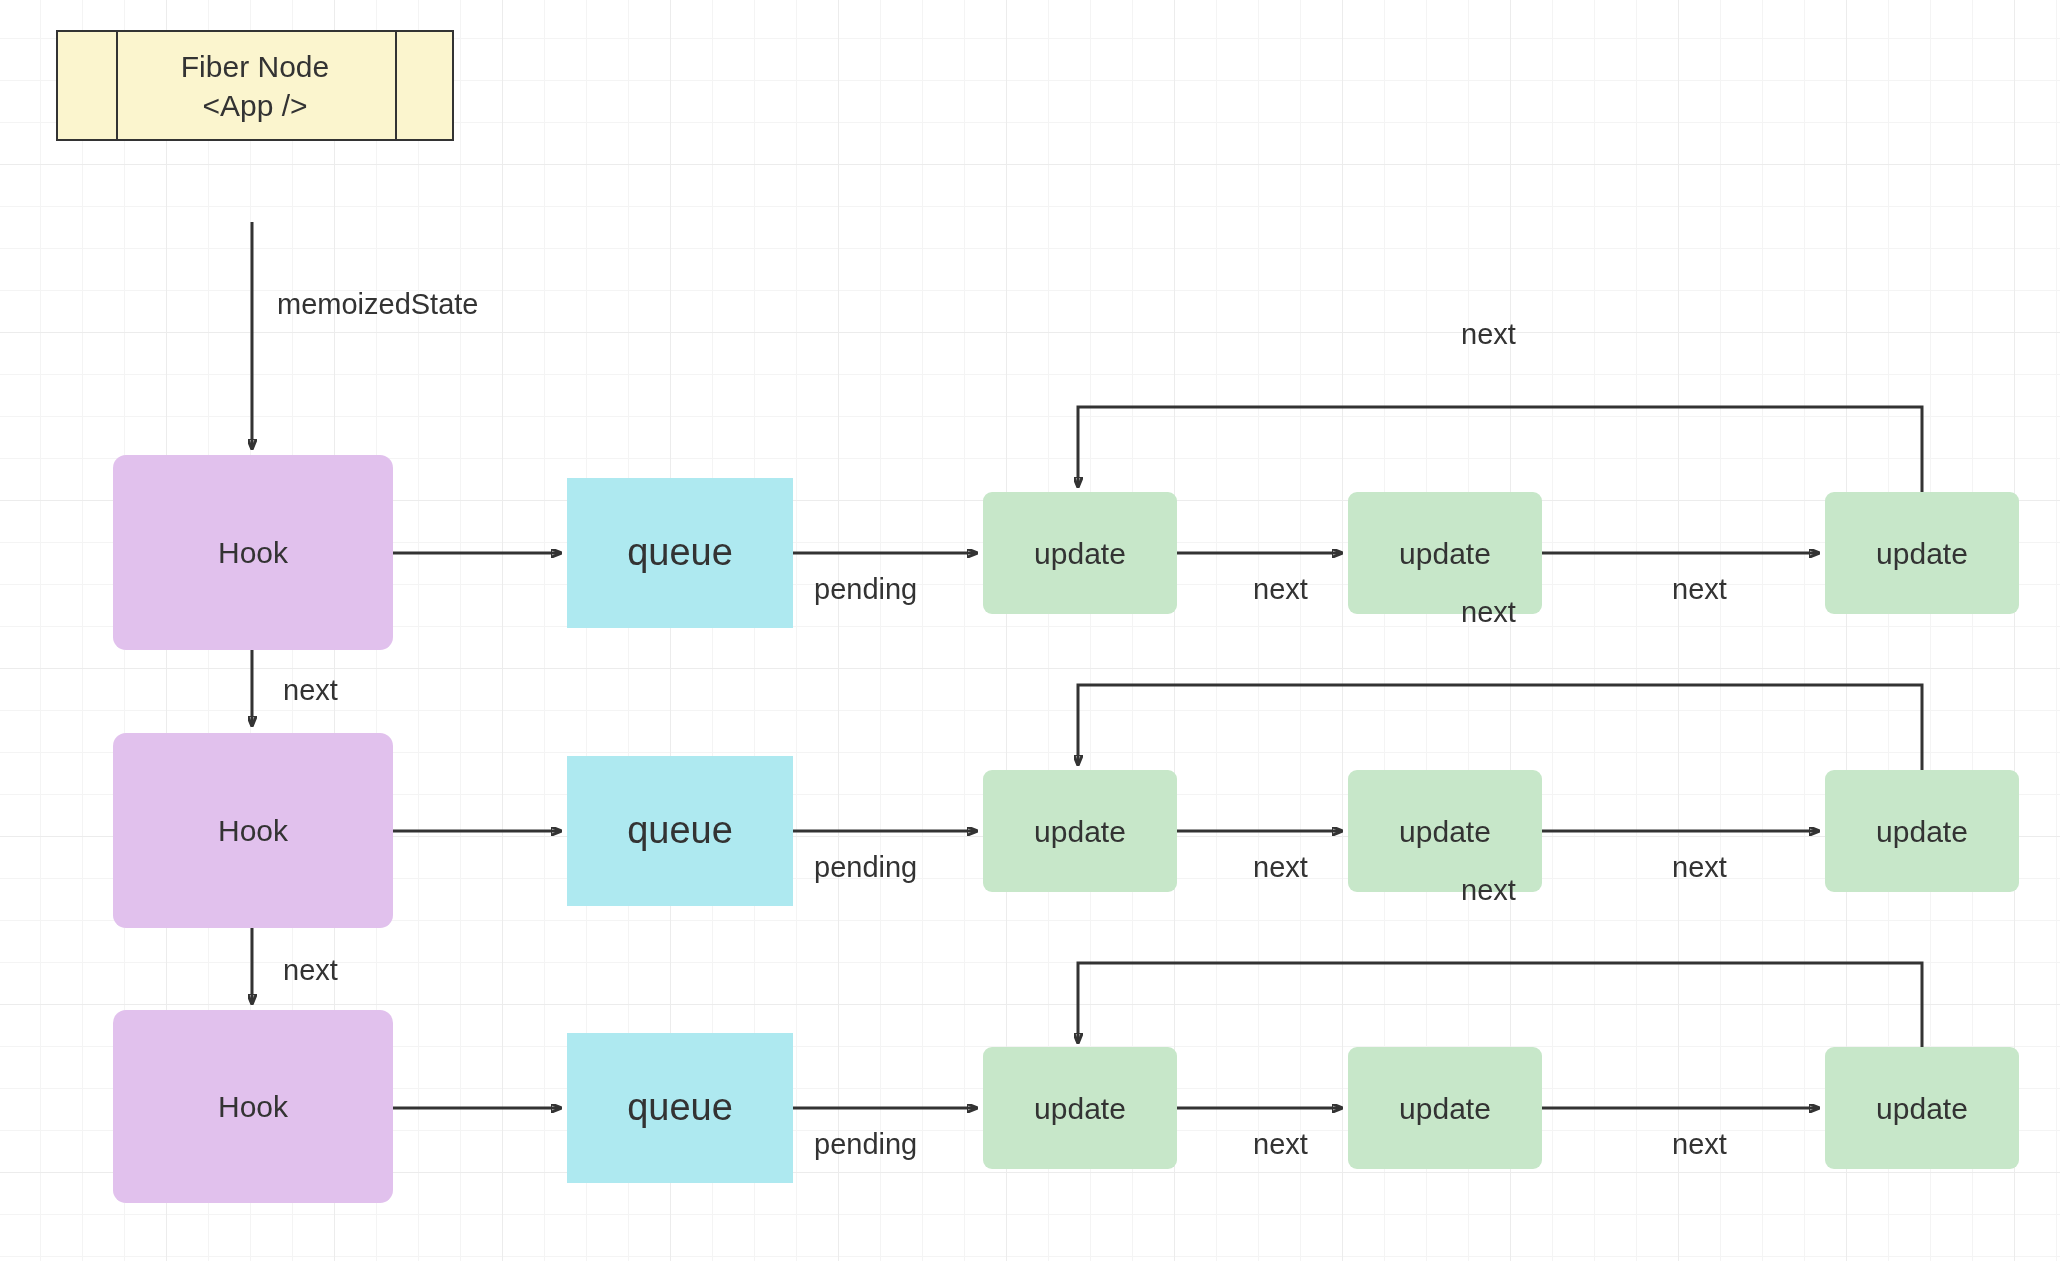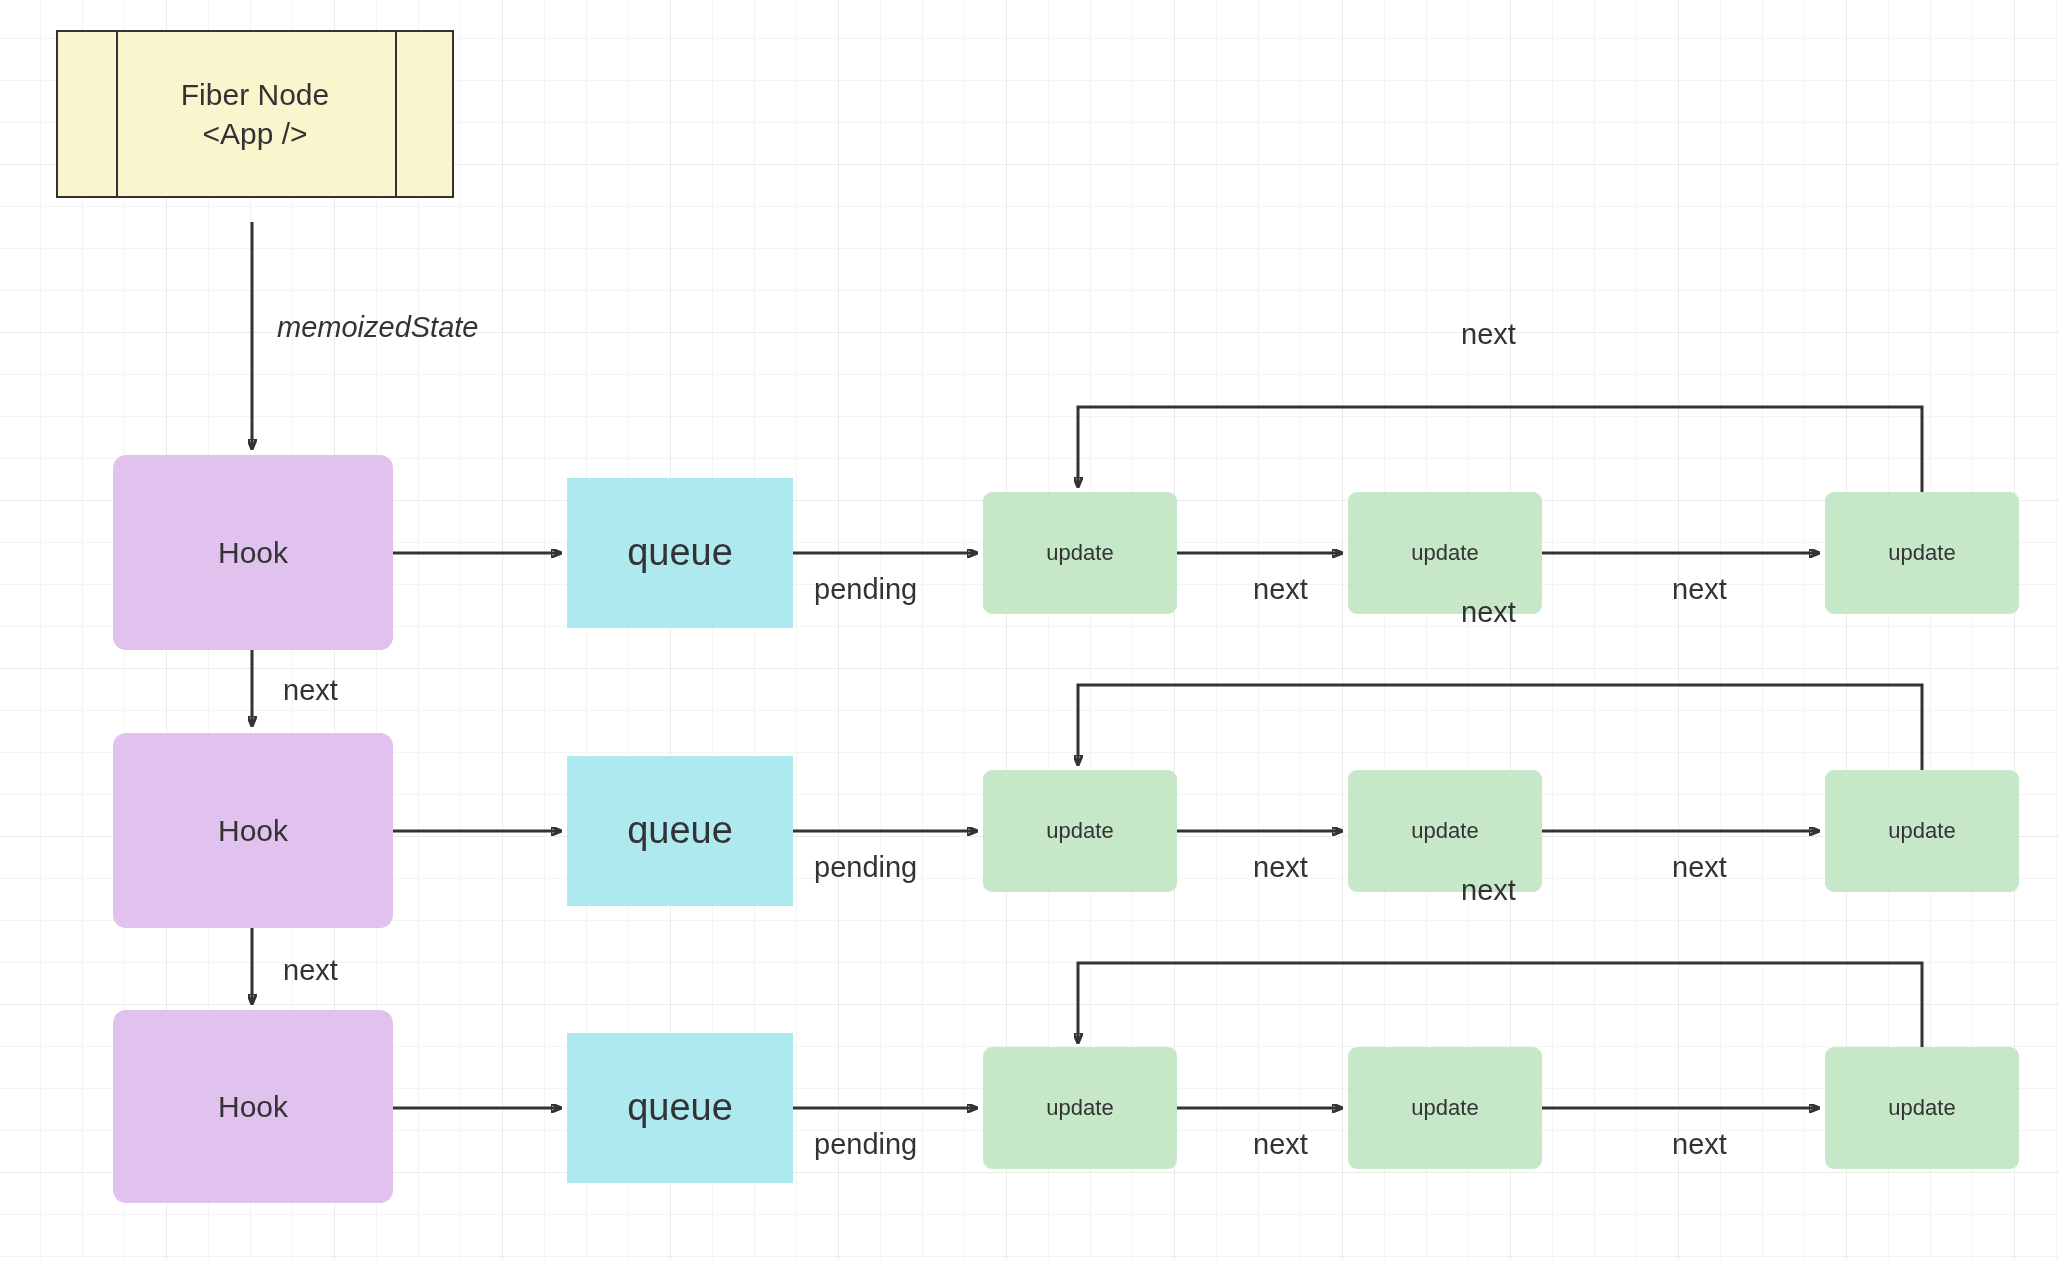--- a/index.html
+++ b/index.html
@@ -50,21 +50,21 @@
     border-radius: 13px;
     font-size: 30px;
   }
   .queue-node {
     background: #aee9f0;
     font-size: 38px;
   }
   .update-node {
     background: #c7e7c9;
     border-radius: 9px;
-    font-size: 22px;
+    font-size: 30px;
   }
   .edge-label {
     position: absolute;
     font-size: 29px;
     color: #333333;
     white-space: nowrap;
   }
   svg.edges {
     position: absolute;
     left: 0;
@@ -109,28 +109,28 @@
     <line x1="1490" y1="831" x2="1819" y2="831" marker-end="url(#arrow)"></line>
     <path d="M1922,770 L1922,685 L1078,685 L1078,765" marker-end="url(#arrow)"></path>
 
     <line x1="393" y1="1108" x2="561" y2="1108" marker-end="url(#arrow)"></line>
     <line x1="793" y1="1108" x2="977" y2="1108" marker-end="url(#arrow)"></line>
     <line x1="1177" y1="1108" x2="1342" y2="1108" marker-end="url(#arrow)"></line>
     <line x1="1490" y1="1108" x2="1819" y2="1108" marker-end="url(#arrow)"></line>
     <path d="M1922,1048 L1922,963 L1078,963 L1078,1043" marker-end="url(#arrow)"></path>
   </svg>
 
-  <div class="node fiber-node" style="left:56px; top:30px; width:398px; height:168px;">
+  <div class="node fiber-node" style="left:56px; top:30px; width:398px; height:111px;">
     <div class="fiber-divider" style="left:58px;"></div>
     <div class="fiber-divider" style="left:337px;"></div>
     <span>Fiber Node
 &lt;App /&gt;</span>
   </div>
 
-  <div class="edge-label" style="left:277px; top:311px;font-style:italic;">memoizedState</div>
+  <div class="edge-label" style="left:277px; top:288px;">memoizedState</div>
 
   <div class="node hook-node" style="left:113px; top:455px; width:280px; height:195px;">
     <span>Hook</span>
   </div>
   <div class="node queue-node" style="left:567px; top:478px; width:226px; height:150px;">
     <span>queue</span>
   </div>
   <div class="node update-node" style="left:983px; top:492px; width:194px; height:122px;">
     <span>update</span>
   </div>

